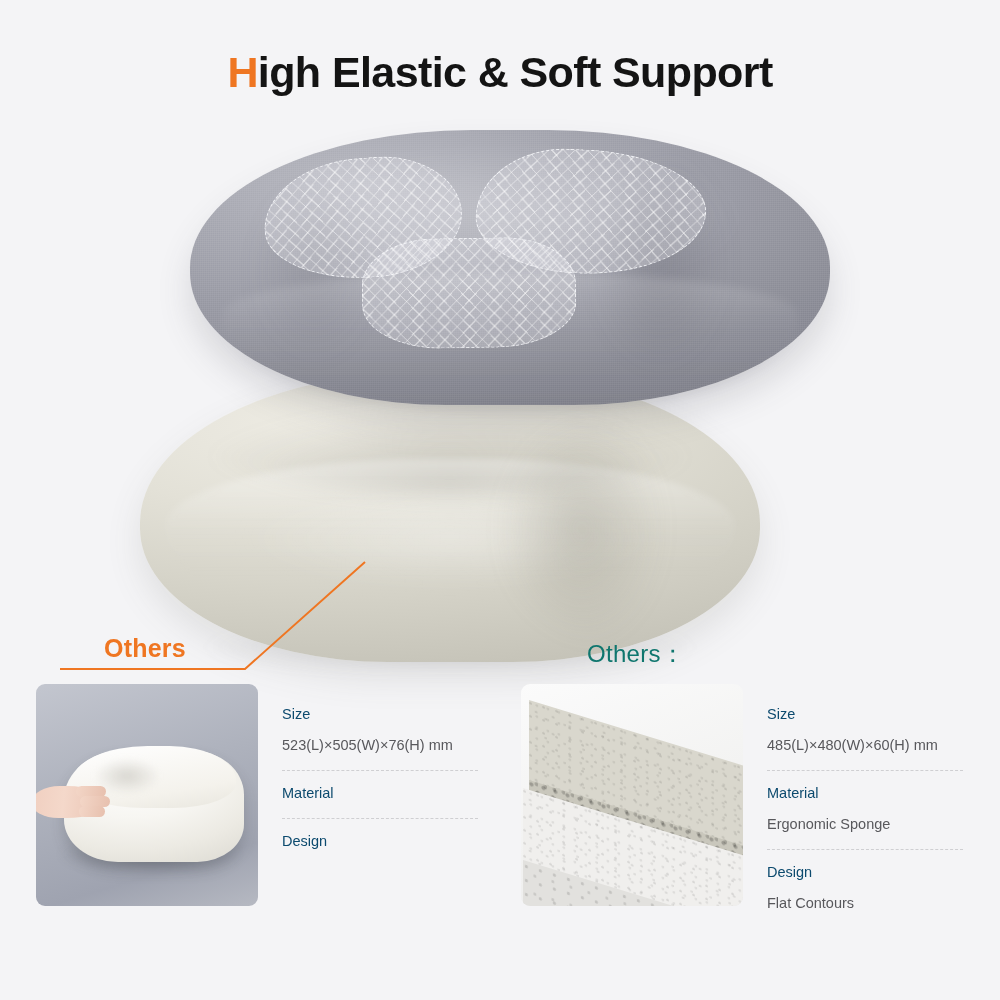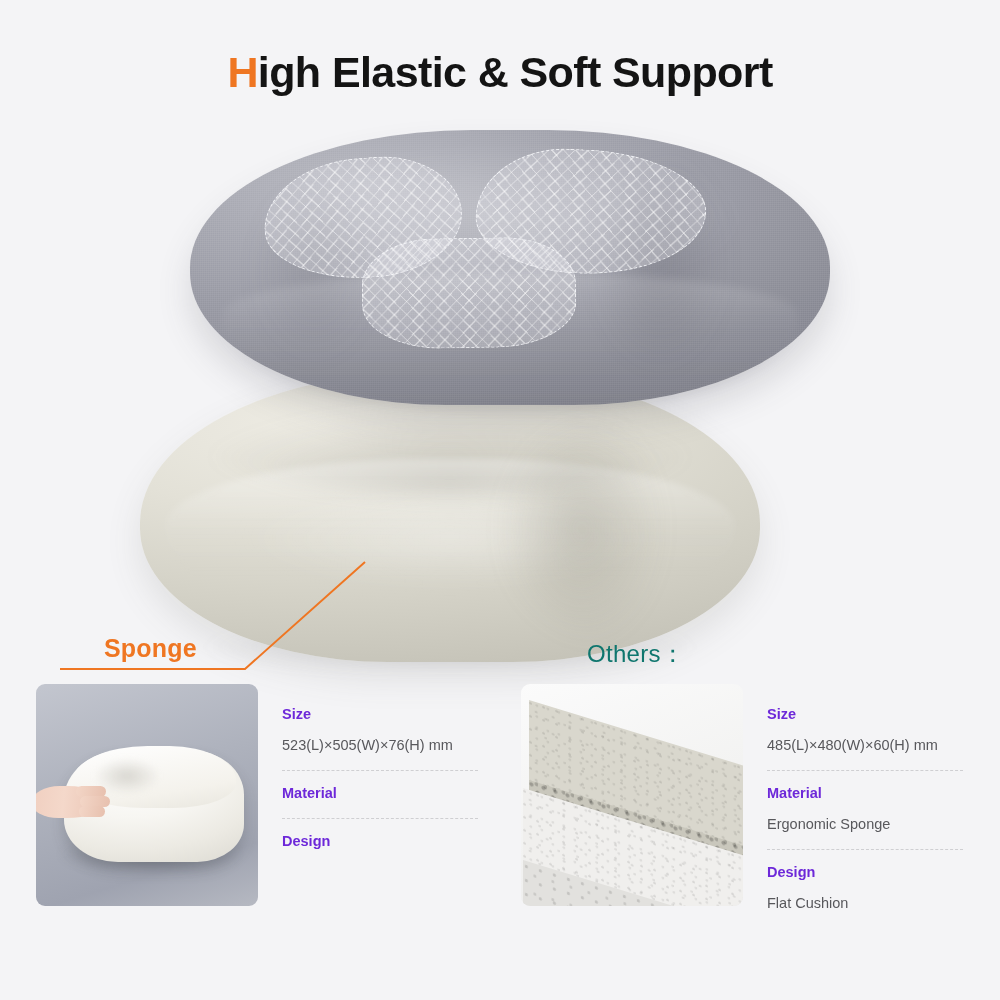--- a/index.html
+++ b/index.html
@@ -376,22 +376,22 @@
 
   
   .specs {
     margin-left: 24px;
     width: 196px;
     padding-top: 20px;
   }
   .spec-row { }
   .spec-label {
     font-size: 14.5px;
-    font-weight: bold;
-    color: #6d28d9;
+    font-weight: normal;
+    color: #0c4a6e;
     line-height: 1.5;
   }
   .spec-value {
     font-size: 14.5px;
     color: #58585c;
     line-height: 1.6;
     margin-top: 8px;
     white-space: nowrap;
   }
   .spec-sep {
@@ -430,21 +430,21 @@
       <div class="zone zone-left"></div>
       <div class="zone zone-right"></div>
       <div class="zone zone-bottom"></div>
       <div class="cover-front-lip"></div>
     </div>
   </div>
 
   <svg class="callout-line" viewBox="0 0 420 160">
     <polyline points="60,139 245,139 365,32" fill="none" stroke="#ef7622" stroke-width="2" stroke-linejoin="miter" stroke-linecap="butt"></polyline>
   </svg>
-  <div class="callout-label">Sponge</div>
+  <div class="callout-label">Others</div>
 
   <div class="others-label">Others：</div>
 
   <div class="panel panel-left">
     <div class="thumb thumb-a">
       <div class="cush-shadow"></div>
       <div class="cush-body"></div>
       <div class="cush-top"></div>
       <div class="cush-dish"></div>
       <div class="hand">
@@ -483,18 +483,18 @@
         <div class="spec-value">485(L)×480(W)×60(H) mm</div>
       </div>
       <hr class="spec-sep">
       <div class="spec-row">
         <div class="spec-label">Material</div>
         <div class="spec-value">Ergonomic Sponge</div>
       </div>
       <hr class="spec-sep">
       <div class="spec-row">
         <div class="spec-label">Design</div>
-        <div class="spec-value">Flat Cushion</div>
+        <div class="spec-value">Flat Contours</div>
       </div>
     </div>
   </div>
 
 </div>
 
 </body></html>

